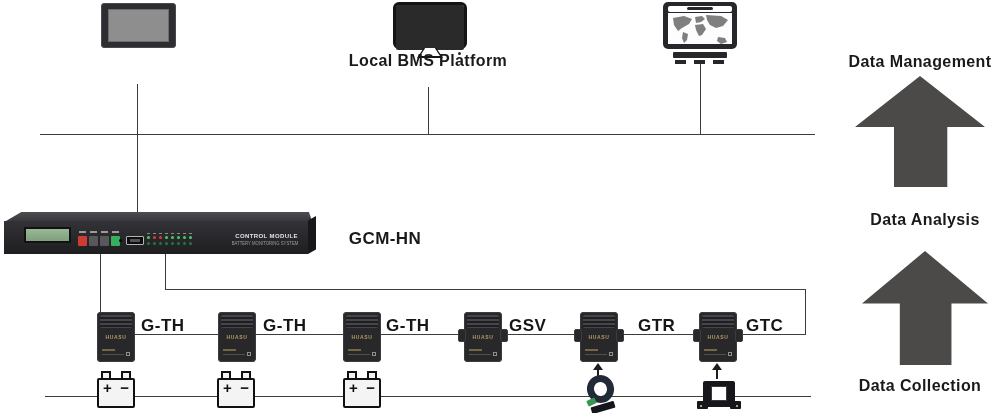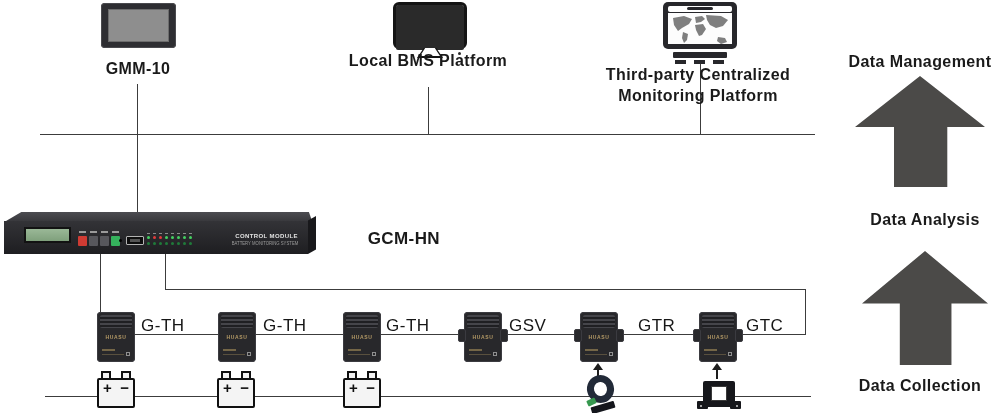--- a/index.html
+++ b/index.html
@@ -78,21 +78,21 @@
                    font-size:5px; letter-spacing:.6px; color:#b49a66; font-weight:bold; }
   .module .l1 { position:absolute; bottom:11px; left:5px; width:13px; height:2px;
                 background:#8d7b52; opacity:.75; }
   .module .l2 { position:absolute; bottom:7px; left:5px; width:22px; height:1px;
                 background:#6e6147; opacity:.7; }
   .module .chip { position:absolute; bottom:6px; right:5px; width:4px; height:4px;
                   border:1px solid #8f8f8f; box-sizing:border-box; }
   .module.tabbed::before, .module.tabbed::after { content:''; position:absolute; top:17px;
     width:6px; height:11px; background:#28282b; border:1px solid #3b3b40; border-radius:2px; }
   .module.tabbed::before { left:-6px; } .module.tabbed::after { right:-6px; }
-  .mod-label { position:absolute; top:317px; font-size:17px; font-weight:400;
+  .mod-label { position:absolute; top:317px; font-size:17px; font-weight:700;
                letter-spacing:.5px; color:#161616; z-index:3; line-height:18px; }
   
   .battery { position:absolute; top:371px; width:38px; height:37px; z-index:2; }
   .battery .term { position:absolute; top:0; width:10px; height:10px; background:#f2f2f2;
                    border:2.5px solid #101010; box-sizing:border-box; }
   .battery .t1 { left:4px; } .battery .t2 { right:4px; }
   .battery .bbody { position:absolute; left:0; right:0; top:7px; bottom:0;
     background:#f4f4f4; border:2.5px solid #101010; border-radius:2px; box-sizing:border-box;
     display:flex; justify-content:space-between; padding:0 4px; font-weight:bold;
     font-size:15px; line-height:16px; color:#101010; }
@@ -134,21 +134,20 @@
   <div class="line v" style="left:100px; top:254px; height:58px;"></div>
   <div class="line v" style="left:165px; top:254px; height:36px;"></div>
   <div class="line h" style="left:165px; top:289px; width:641px;"></div>
   <div class="line v" style="left:805px; top:289px; height:46px;"></div>
   <div class="line h" style="left:110px; top:334px; width:696px;"></div>
   <div class="line h" style="left:45px; top:396px; width:766px;"></div>
 
   <div class="tablet">
     <div class="scr"></div>
   </div>
-  <div class="lbl" style="left:78px; top:60px; width:120px;">GMM-10</div>
 
   <div class="monitor">
     <div class="frame"></div>
     <div class="scr"></div>
     <div class="dot"></div>
     <div class="stand-o"></div>
     <div class="stand-i"></div>
   </div>
   <div class="lbl" style="left:338px; top:52px; width:180px;">Local BMS Platform</div>
 
@@ -165,24 +164,20 @@
           <path d="M27,12 l8,-1 l3,5 l-4,6 l-3,1 l-3,-6 z"></path>
           <path d="M38,2 l15,1 l7,4 l-5,6 l-7,2 l-6,-3 l-3,-5 z"></path>
           <path d="M50,24 l7,1 l2,4 l-6,2 l-4,-3 z"></path>
         </g>
       </svg>
     </div>
     <div class="bar"></div>
     <div class="d" style="left:12px;"></div>
     <div class="d" style="left:31px;"></div>
     <div class="d" style="left:50px;"></div>
-  </div>
-  <div class="lbl" style="left:588px; top:64px; width:220px; line-height:21px;">
-    <div>Third-party Centralized</div>
-    <div>Monitoring Platform</div>
   </div>
 
   <div class="lbl" style="left:835px; top:53px; width:170px;">Data Management</div>
   <div class="big-arrow" style="left:855px; top:76px; width:130px; height:111px;"></div>
   <div class="lbl" style="left:840px; top:211px; width:170px;">Data Analysis</div>
   <div class="big-arrow" style="left:862px; top:251px; width:126px; height:114px;"></div>
   <div class="lbl" style="left:835px; top:377px; width:170px;">Data Collection</div>
 
   <div class="gcm">
     <div class="gcm-topface"></div>
@@ -244,21 +239,21 @@
             <div class="t" style="background:#44d061;"></div>
             <div class="b"></div>
           </div>
       </div>
       <div class="paneltext">
         <div class="t1">CONTROL MODULE</div>
         <div class="t2">BATTERY MONITORING SYSTEM</div>
       </div>
     </div>
   </div>
-  <div class="lbl" style="left:330px; top:229px; width:110px; text-align:right; font-size:17px;">GCM-HN</div>
+  <div class="lbl" style="left:330px; top:229px; width:110px; text-align:center; font-size:17px;">GCM-HN</div>
 
   <div class="module" style="left:97px;">
     <div class="ribs"></div>
       <div class="brand">HUASU</div>
     <div class="l1"></div>
       <div class="l2"></div>
       <div class="chip"></div>
   </div>
   <div class="mod-label" style="left:141px;">G-TH</div>
 

